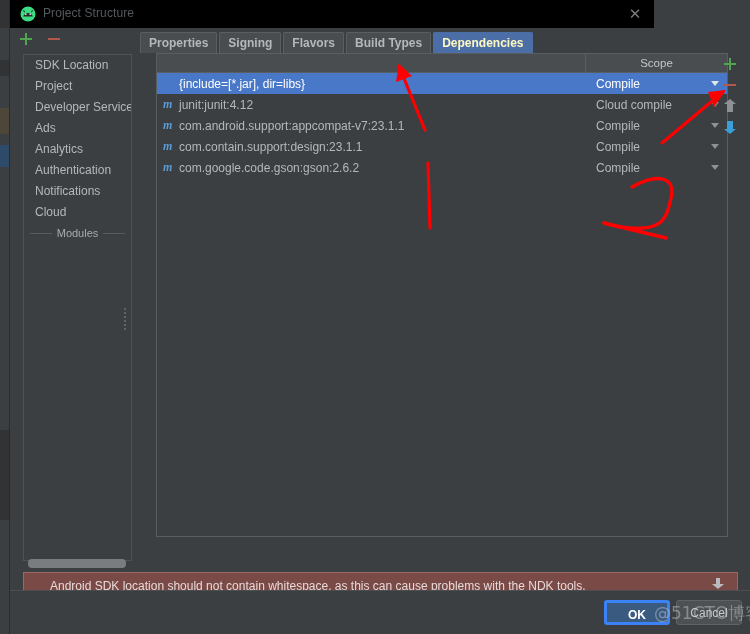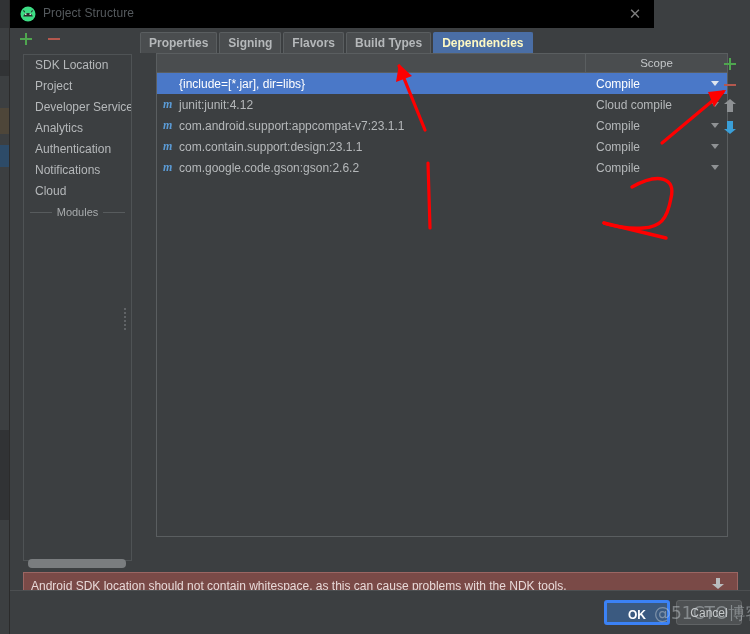--- a/index.html
+++ b/index.html
@@ -193,21 +193,21 @@
     border-left: 6px solid transparent; border-right: 6px solid transparent; border-top: 5px solid #3a9fd8;
   }
 
   
   .warnbar {
     position: absolute; left: 13px; top: 544px; width: 713px; height: 26px;
     background: #7a4a47; border: 1px solid #9b6663;
     display: flex; align-items: center;
   }
   .warnbar .wtext {
-    flex: 1; font-size: 12px; color: #e8d9d8; padding-left: 7px; white-space: nowrap;
+    flex: 1; font-size: 12px; color: #e8d9d8; padding-left: 26px; white-space: nowrap;
   }
   .dl-ico { width: 18px; height: 16px; position: relative; margin-right: 10px; }
   .dl-ico .stem { position: absolute; left: 7px; top: 0; width: 4px; height: 7px; background: #b9bcbe; }
   .dl-ico .head {
     position: absolute; left: 3px; top: 6px;
     border-left: 6px solid transparent; border-right: 6px solid transparent; border-top: 5px solid #b9bcbe;
   }
   .dl-ico .tray { position: absolute; left: 1px; bottom: 0; width: 16px; height: 4px; background: #d9a441; }
 
   
@@ -274,20 +274,21 @@
         <div class="plusminus">
           <span class="icon-plus"></span>
           <span class="icon-minus"></span>
         </div>
       </div>
 
       <div class="sidebar">
         <div class="side-item">SDK Location</div>
         <div class="side-item">Project</div>
         <div class="side-item">Developer Services</div>
+        <div class="side-item">Ads</div>
         <div class="side-item">Analytics</div>
         <div class="side-item">Authentication</div>
         <div class="side-item">Notifications</div>
         <div class="side-item">Cloud</div>
 
         <div class="sep">
           <span class="line"></span>
           <span>Modules</span>
           <span class="line"></span>
         </div>

